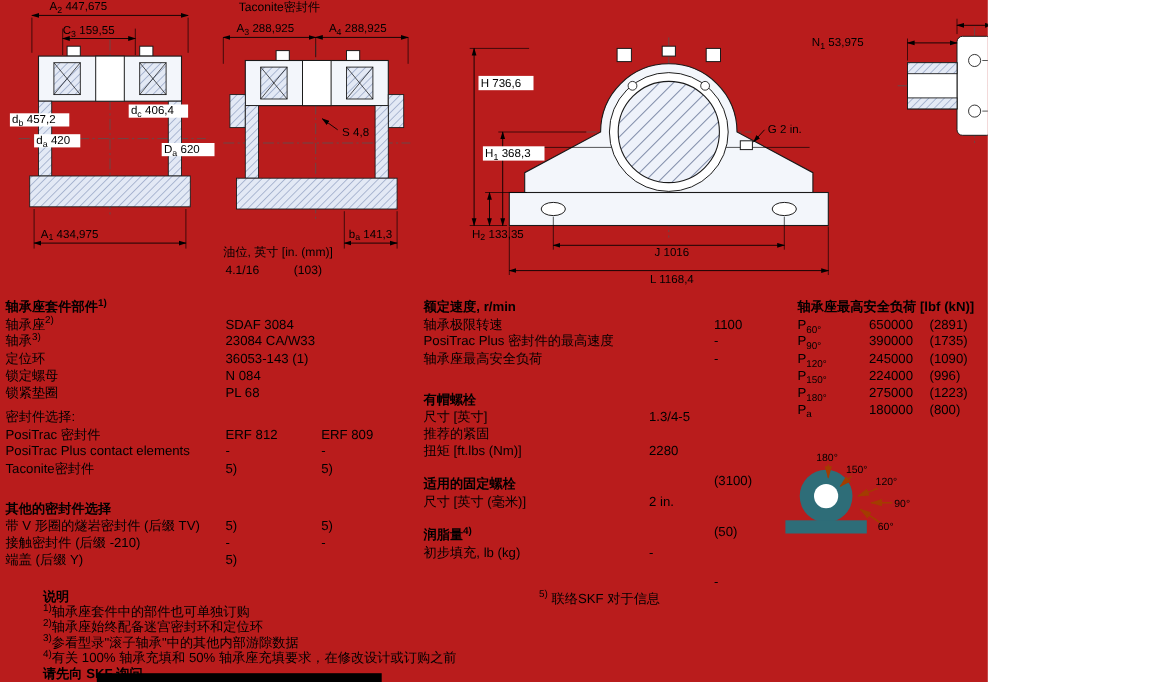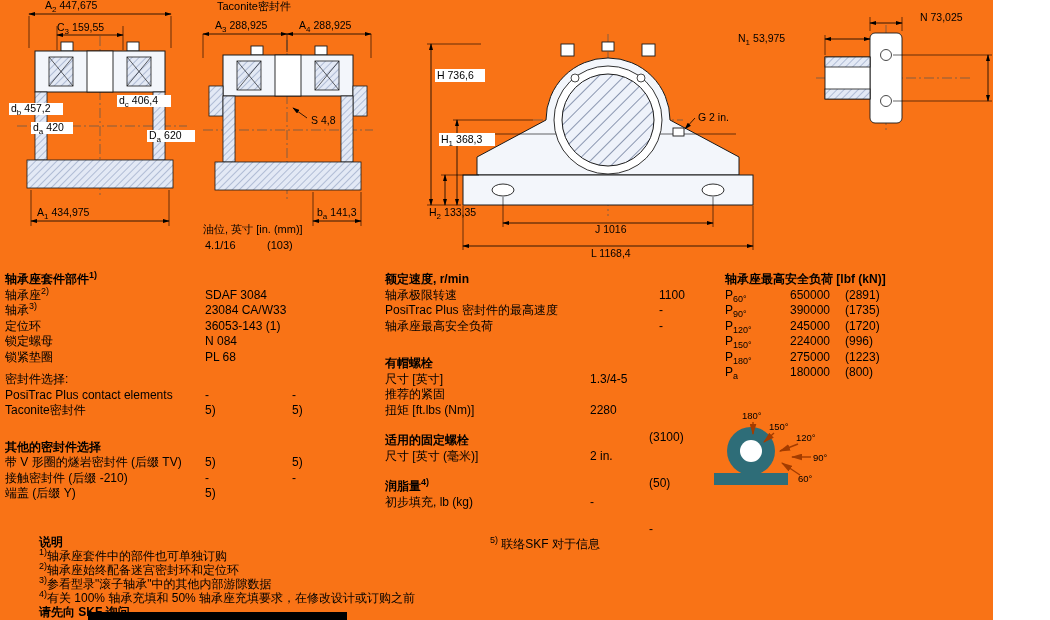--- a/index.html
+++ b/index.html
@@ -1,16 +1,16 @@
 <!DOCTYPE html>
 <html><head>
 <meta charset="utf-8">
 <style>
   html,body{margin:0;padding:0;background:#fff;color:#000;font-family:"Liberation Sans","DejaVu Sans",sans-serif;}
-  .page{position:relative;width:993px;height:620px;background:#f97316;overflow:hidden;}
+  .page{position:relative;width:898px;height:620px;background:#b91c1c;overflow:hidden;}
   .dwg{position:absolute;}
   
   .dln{stroke:#000;stroke-width:.8;fill:none;}
   .ext{stroke:#000;stroke-width:.6;fill:none;}
   .cl{stroke:#555;stroke-width:.7;stroke-dasharray:10 3 2 3;fill:none;}
   .outl{fill:#f3f6fb;stroke:#1a1a1a;stroke-width:1;}
   .wall{fill:url(#hatchA);stroke:#1a1a1a;stroke-width:.8;}
   .roller{fill:url(#hatchA);stroke:#1a1a1a;stroke-width:.8;}
   .white{fill:#fff;stroke:#1a1a1a;stroke-width:.9;}
   .white2{fill:#fff;stroke:#1a1a1a;stroke-width:.8;}
@@ -22,21 +22,21 @@
   
   .col{position:absolute;font-size:12px;}
   .trow{position:relative;height:15.5px;line-height:15.5px;white-space:nowrap;}
   .hd{font-weight:bold;}
   .sup{font-size:9px;vertical-align:super;line-height:0;}
   .sub{font-size:9px;vertical-align:sub;line-height:0;}
   .v1{position:absolute;left:200px;top:0;}
   .v2{position:absolute;left:287px;top:0;}
   .mv1{position:absolute;left:205px;top:0;}
   .mv2{position:absolute;left:264px;top:0;margin-top:27px;}
-  .mv3{position:absolute;left:274px;top:0;}
+  .mv3{position:absolute;left:264px;top:0;}
   .rv1{position:absolute;left:65px;top:0;}
   .rv2{position:absolute;left:120px;top:0;text-align:right;}
   .sp7{height:7px;}.sp15{height:15px;}.sp21{height:21px;}.sp22{height:22px;}
   .notes{position:absolute;left:3px;top:535px;font-size:12px;margin-left:36px;}
   .notes .nrow{height:14px;line-height:14px;white-space:nowrap;}
   .note5{position:absolute;left:490px;top:536px;font-size:12px;white-space:nowrap;}
   .blackbar{position:absolute;left:88px;top:612px;width:259px;height:8px;background:#000;}
 </style>
 </head>
 <body>
@@ -217,20 +217,21 @@
 
   <div class="col" style="left:5px;top:272px;width:372px">
     <div class="trow hd"><span>轴承座套件部件</span><span class="sup">1)</span></div>
     <div class="trow"><span><span>轴承座</span><span class="sup">2)</span></span><span class="v1">SDAF 3084</span></div>
     <div class="trow"><span><span>轴承</span><span class="sup">3)</span></span><span class="v1">23084 CA/W33</span></div>
     <div class="trow"><span><span>定位环</span><span class="sup"></span></span><span class="v1">36053-143 (1)</span></div>
     <div class="trow"><span><span>锁定螺母</span><span class="sup"></span></span><span class="v1">N 084</span></div>
     <div class="trow"><span><span>锁紧垫圈</span><span class="sup"></span></span><span class="v1">PL 68</span></div>
     <div class="sp7"></div>
     <div class="trow">密封件选择:</div>
+    <div class="trow"><span>PosiTrac 密封件</span><span class="v1">ERF 812</span><span class="v2">ERF 809</span></div>
     <div class="trow"><span>PosiTrac Plus contact elements</span><span class="v1">-</span><span class="v2">-</span></div>
     <div class="trow"><span>Taconite密封件</span><span class="v1">5)</span><span class="v2">5)</span></div>
     <div class="sp21"></div>
     <div class="trow hd">其他的密封件选择</div>
     <div class="trow"><span>带 V 形圈的燧岩密封件 (后缀 TV)</span><span class="v1">5)</span><span class="v2">5)</span></div>
     <div class="trow"><span>接触密封件 (后缀 -210)</span><span class="v1">-</span><span class="v2">-</span></div>
     <div class="trow"><span>端盖 (后缀 Y)</span><span class="v1">5)</span><span class="v2"></span></div>
   </div>
 
   <div class="col" style="left:385px;top:272px;width:300px">
@@ -248,21 +249,21 @@
     <div class="trow"><span>尺寸 [英寸 (毫米)]</span><span class="mv1">2 in.</span><span class="mv2">(50)</span></div>
     <div class="sp15"></div>
     <div class="trow hd"><span>润脂量</span><span class="sup">4)</span></div>
     <div class="trow"><span>初步填充, lb (kg)</span><span class="mv1">-</span><span class="mv2">-</span></div>
   </div>
 
   <div class="col" style="left:725px;top:272px;width:210px">
     <div class="trow hd">轴承座最高安全负荷 [lbf (kN)]</div>
     <div class="trow"><span><span>P</span><span class="sub">60°</span></span><span class="rv1">650000</span><span class="rv2">(2891)</span></div>
     <div class="trow"><span><span>P</span><span class="sub">90°</span></span><span class="rv1">390000</span><span class="rv2">(1735)</span></div>
-    <div class="trow"><span><span>P</span><span class="sub">120°</span></span><span class="rv1">245000</span><span class="rv2">(1720)</span></div>
+    <div class="trow"><span><span>P</span><span class="sub">120°</span></span><span class="rv1">245000</span><span class="rv2">(1090)</span></div>
     <div class="trow"><span><span>P</span><span class="sub">150°</span></span><span class="rv1">224000</span><span class="rv2">(996)</span></div>
     <div class="trow"><span><span>P</span><span class="sub">180°</span></span><span class="rv1">275000</span><span class="rv2">(1223)</span></div>
     <div class="trow"><span><span>P</span><span class="sub">a</span></span><span class="rv1">180000</span><span class="rv2">(800)</span></div>
   </div>
 
   <svg class="dwg" style="left:712px;top:403px" width="140" height="98" viewBox="0 0 140 98">
     <g>
       <circle cx="39" cy="48" r="24" fill="#2e6d78"></circle>
       <rect x="2" y="70" width="74" height="12" fill="#2e6d78"></rect>
       <circle cx="39" cy="48" r="11" fill="#fff"></circle>

